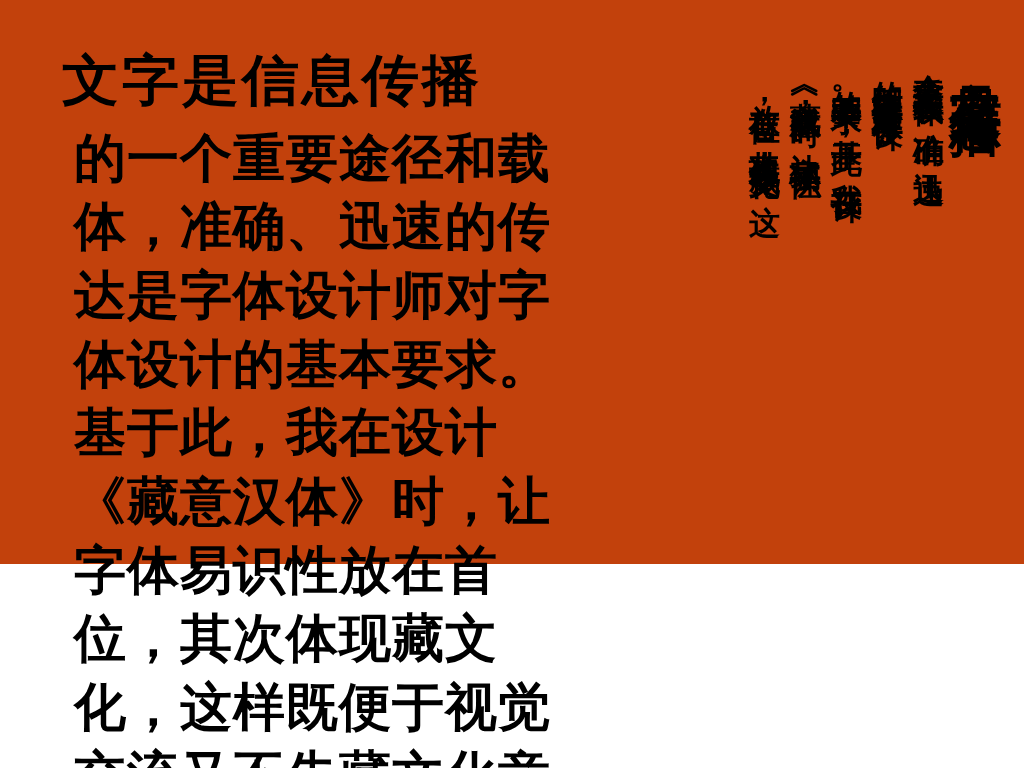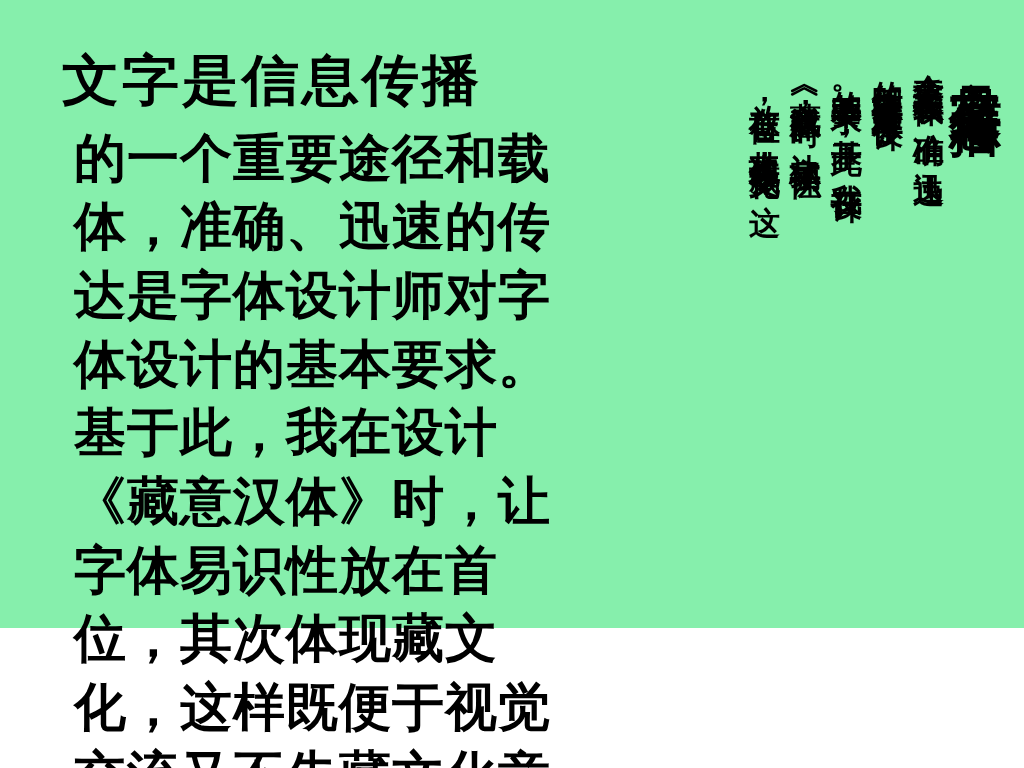--- a/index.html
+++ b/index.html
@@ -10,22 +10,22 @@
   body {
     width: 1024px;
     height: 768px;
     overflow: hidden;
     font-family: "DejaVu Sans", sans-serif;
     color: #000000;
   }
   .page {
     position: relative;
     width: 1024px;
-    height: 628px;
-    background: #86efac;
+    height: 564px;
+    background: #c2410c;
   }
 
   
   .horizontal-block {
     position: absolute;
     left: 62px;
     top: 52px;
     width: 520px;
   }
   .h-headline {

